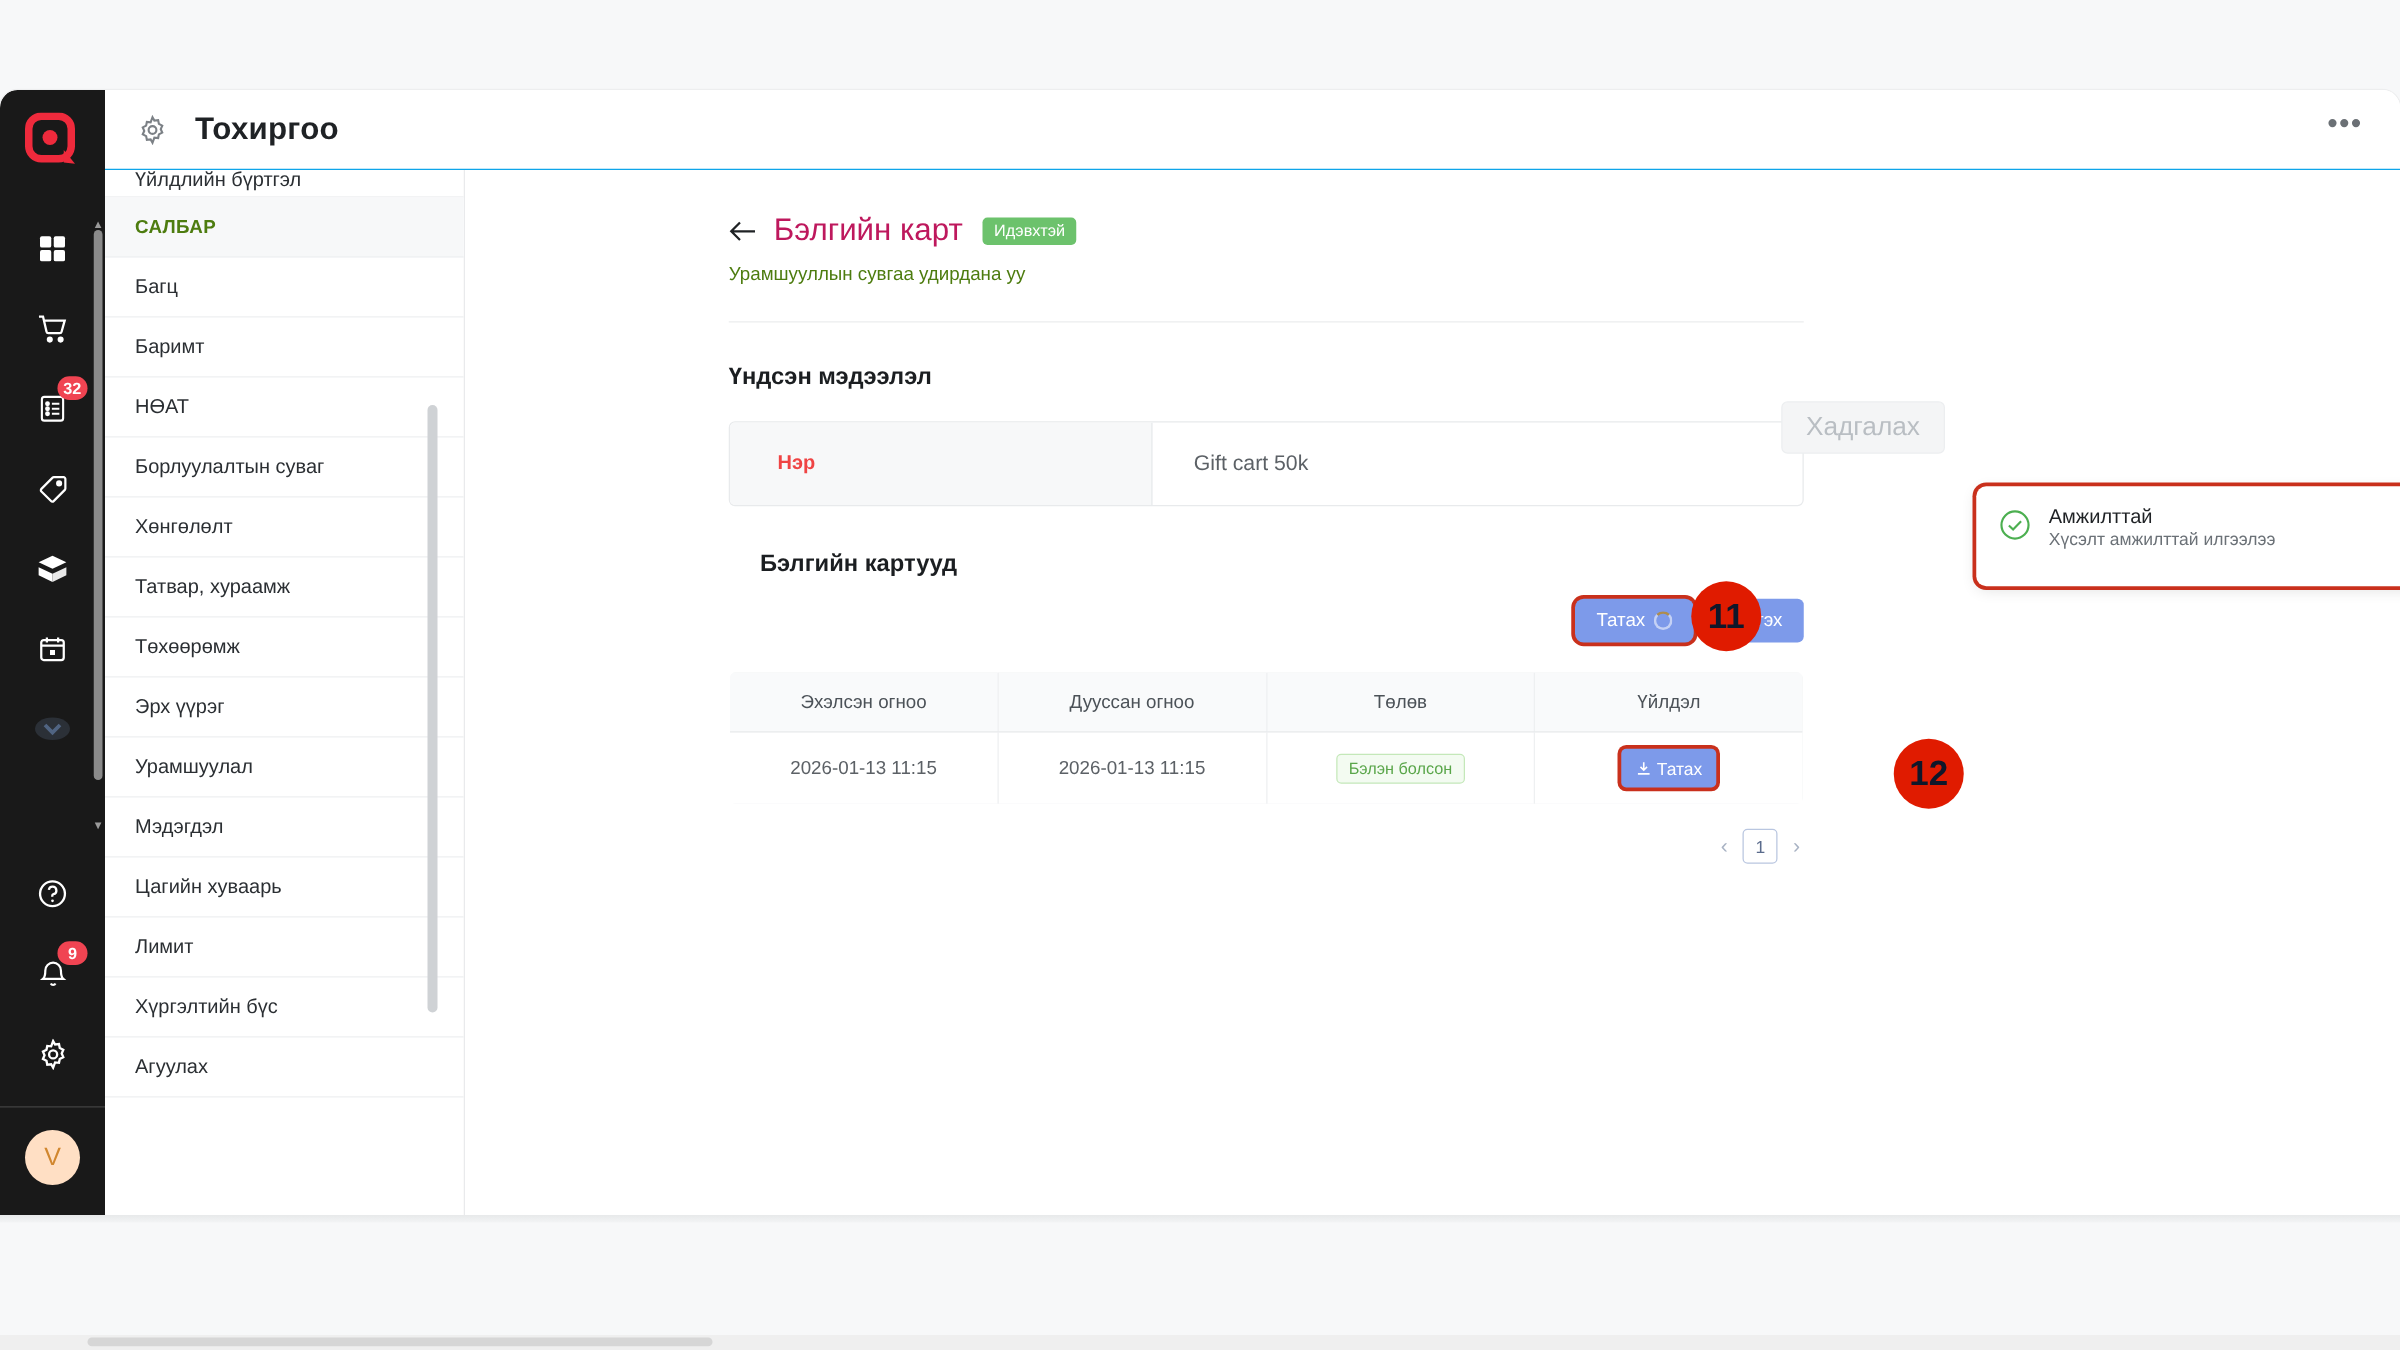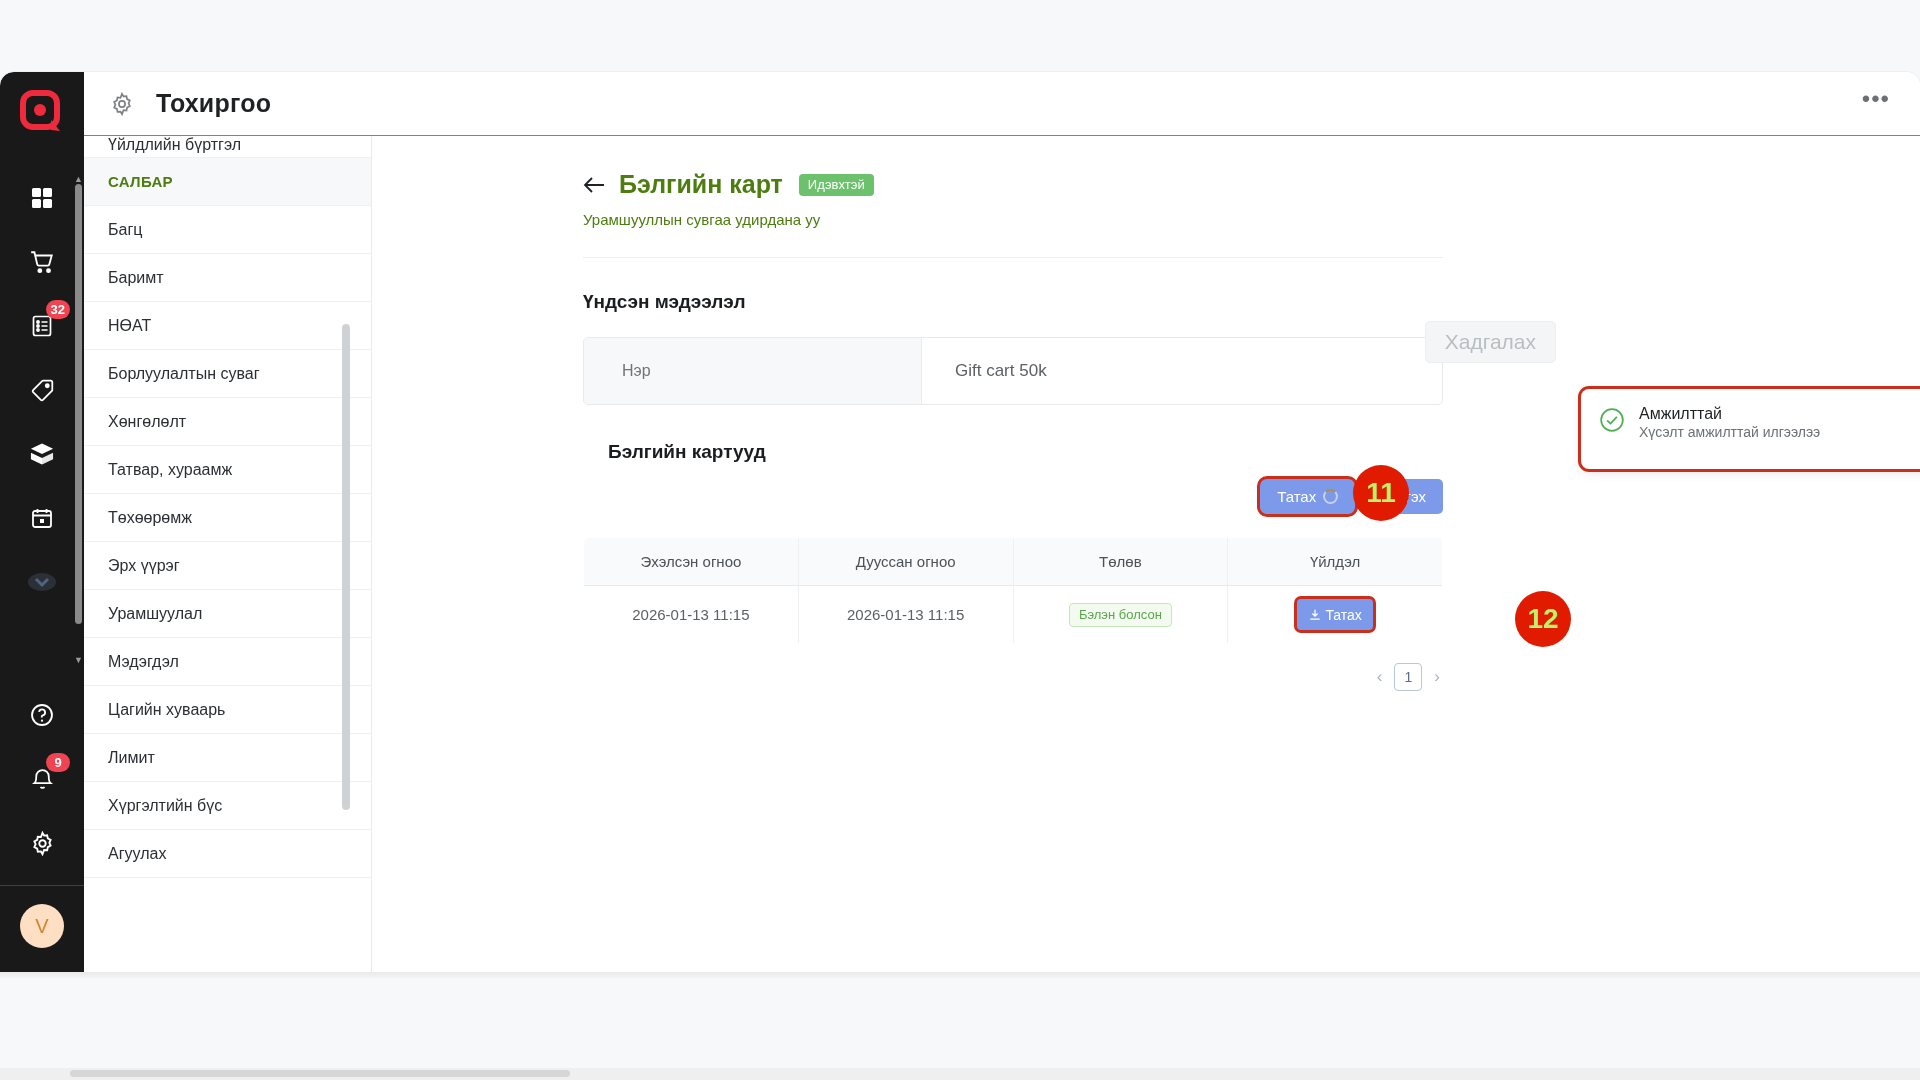--- a/index.html
+++ b/index.html
@@ -161,21 +161,21 @@
     background: #fff;
     padding: 34px 0 0 0;
   }
   #main-inner { width: 860px; margin-left: 211px; }
 
   .page-head-row { display: flex; align-items: center; }
   .back-arrow {
     color: #1f2225; font-size: 24px; line-height: 1;
     margin-right: 14px; cursor: pointer; display: flex; align-items: center;
   }
-  .page-title { font-size: 25px; font-weight: 700; color: #4d7c0f; }
+  .page-title { font-size: 25px; font-weight: 400; color: #be185d; }
   .status-chip {
     margin-left: 16px;
     background: #6cc26c;
     color: #fff;
     font-size: 13px;
     padding: 4px 9px 5px;
     border-radius: 4px;
     line-height: 1;
   }
   .page-sub { font-size: 15px; color: #4d7c0f; margin-top: 12px; }
@@ -191,21 +191,21 @@
     border-radius: 5px;
     display: flex;
     overflow: hidden;
     height: 68px;
   }
   .info-label {
     width: 338px; flex: none;
     background: #f7f8f9;
     display: flex; align-items: center;
     padding-left: 38px;
-    font-size: 16px; font-weight: 400; color: #737373;
+    font-size: 16px; font-weight: 700; color: #ef4444;
     border-right: 1px solid #e8eaec;
   }
   .info-value {
     flex: 1 1 auto;
     display: flex; align-items: center;
     padding-left: 33px;
     font-size: 17px; color: #5c6166;
   }
 
   
@@ -328,21 +328,21 @@
     z-index: 5;
     font-family: "Liberation Sans", sans-serif;
   }
 
   
   .callout {
     position: absolute;
     width: 56px; height: 56px;
     border-radius: 50%;
     background: #e01b00;
-    color: #bef264;
+    color: #0f172a;
     font-size: 28px; font-weight: 700;
     display: flex; align-items: center; justify-content: center;
     z-index: 60;
     font-family: "Liberation Sans", sans-serif;
   }
   #callout-11 { left: 1353px; top: 465px; }
   #callout-12 { left: 1515px; top: 591px; }
 
   
   #hscroll-outer {

